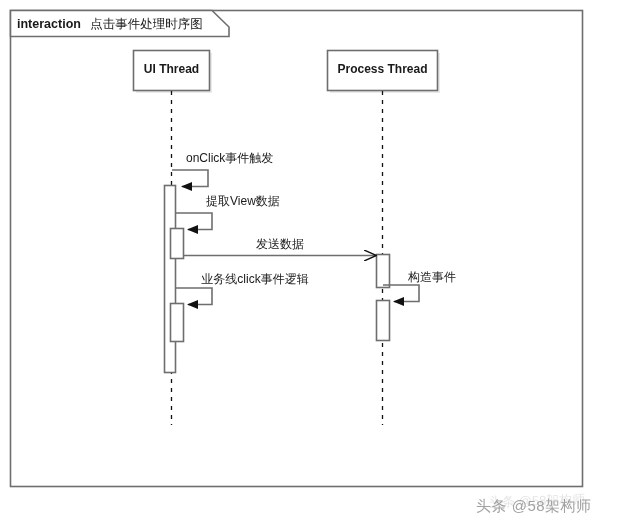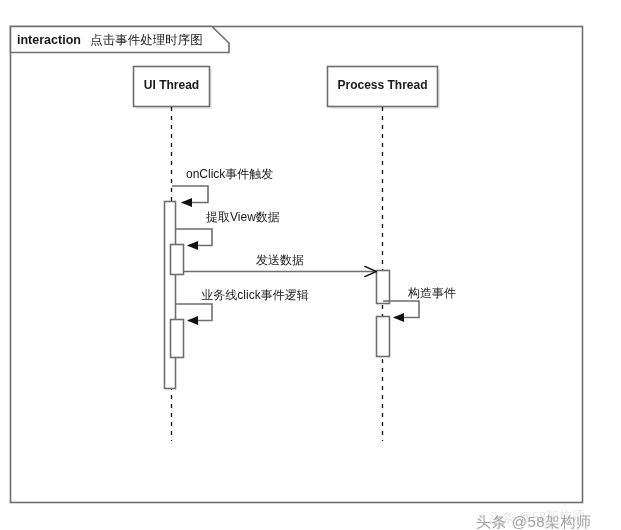--- a/index.html
+++ b/index.html
@@ -10,21 +10,21 @@
   body {
     width: 621px;
     height: 530px;
     font-family: "Liberation Sans", "DejaVu Sans", sans-serif;
     -webkit-font-smoothing: antialiased;
     position: relative;
     overflow: hidden;
   }
   #stage {
     position: absolute;
-    left: 0; top: 16px;
+    left: 0; top: 0;
     width: 621px;
     height: 432px;
   }
   #diagram-svg {
     position: absolute;
     left: 0; top: 0;
   }
   .svg-label {
     font-family: "Liberation Sans", "DejaVu Sans", sans-serif;
     fill: #1a1a1a;

